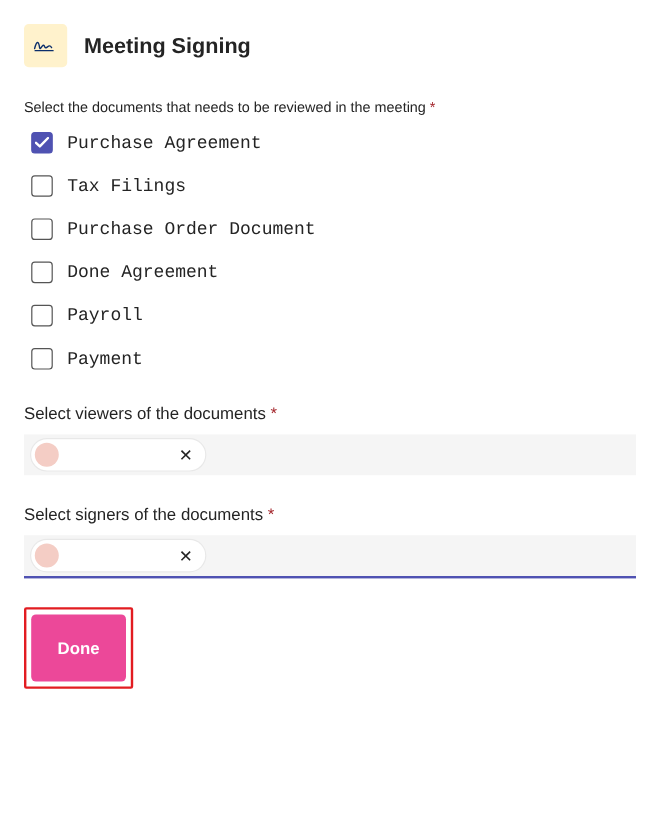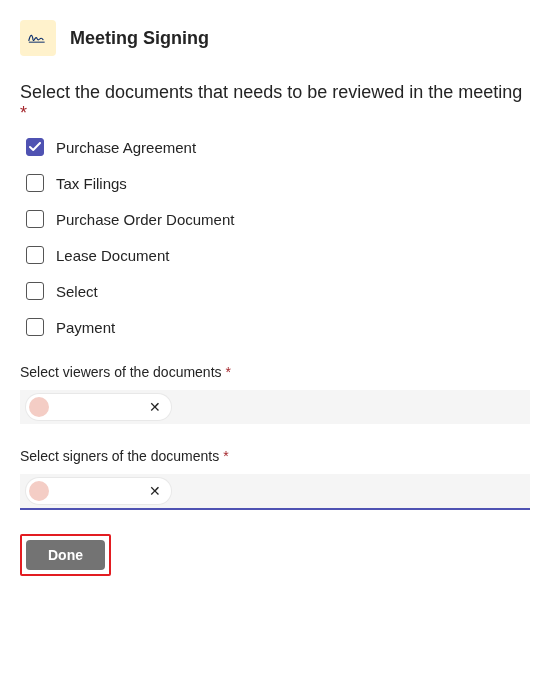--- a/index.html
+++ b/index.html
@@ -14,37 +14,37 @@
     }
     .header { display: flex; align-items: center; gap: 14px; margin-bottom: 26px; }
     .app-icon {
       width: 36px; height: 36px;
       background: #fff2cc;
       border-radius: 4px;
       display: flex; align-items: center; justify-content: center;
     }
     .app-icon svg { width: 20px; height: 12px; }
     .app-title { font-size: 18px; font-weight: 700; }
-    .prompt { font-size: 18px; margin-bottom: 14px; }
+    .prompt { font-size: 12px; margin-bottom: 14px; }
     .req { color: #a4262c; }
     .check-list { display: flex; flex-direction: column; gap: 18px; margin-left: 6px; margin-bottom: 28px; }
     .check-row { display: flex; align-items: center; gap: 12px; }
     .chk {
       width: 18px; height: 18px;
       border: 1.5px solid #555;
       border-radius: 3px;
       display: inline-flex; align-items: center; justify-content: center;
       flex-shrink: 0;
       background: #fff;
       cursor: pointer;
     }
     .chk.checked { background: #4f52b2; border-color: #4f52b2; }
     .chk.checked svg { display: block; }
     .chk svg { display: none; width: 12px; height: 10px; }
-    .chk-label { font-size: 15px; }
+    .chk-label { font-size: 15px; font-family: Liberation Mono, monospace; }
     .section-label { font-size: 14px; margin-bottom: 10px; }
     .chip-field {
       background: #f5f5f5;
       width: 100%;
       min-height: 34px;
       padding: 4px 6px;
       display: flex; align-items: center; gap: 6px;
       margin-bottom: 24px;
       cursor: text;
     }
@@ -67,24 +67,24 @@
       display: inline-flex; align-items: center; justify-content: center;
     }
     .done-wrap {
       display: inline-block;
       border: 2.5px solid #e21c21;
       padding: 4px;
       border-radius: 2px;
       margin-top: 2px;
     }
     .done-btn {
-      background: #737373;
+      background: #ec4899;
       color: #fff;
       border: none;
-      padding: 7px 22px;
+      padding: 20px 22px;
       font-size: 14px;
       font-weight: 600;
       border-radius: 4px;
       cursor: pointer;
       text-align: right;
     }
   </style>
 </head>
 <body>
 
@@ -117,25 +117,25 @@
     <div class="check-row">
       <span class="chk"></span>
       <span class="chk-label">Tax Filings</span>
     </div>
     <div class="check-row">
       <span class="chk"></span>
       <span class="chk-label">Purchase Order Document</span>
     </div>
     <div class="check-row">
       <span class="chk"></span>
-      <span class="chk-label">Lease Document</span>
+      <span class="chk-label">Done Agreement</span>
     </div>
     <div class="check-row">
       <span class="chk"></span>
-      <span class="chk-label">Select</span>
+      <span class="chk-label">Payroll</span>
     </div>
     <div class="check-row">
       <span class="chk"></span>
       <span class="chk-label">Payment</span>
     </div>
   </div>
 
 <div class="section-label">
   <span>Select viewers of the documents</span>
   <span class="req">*</span>

